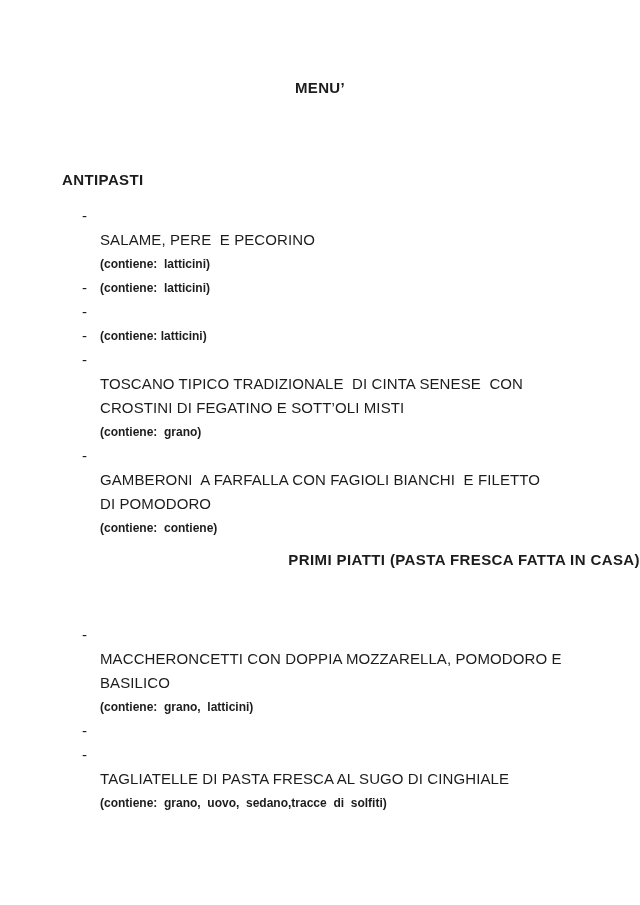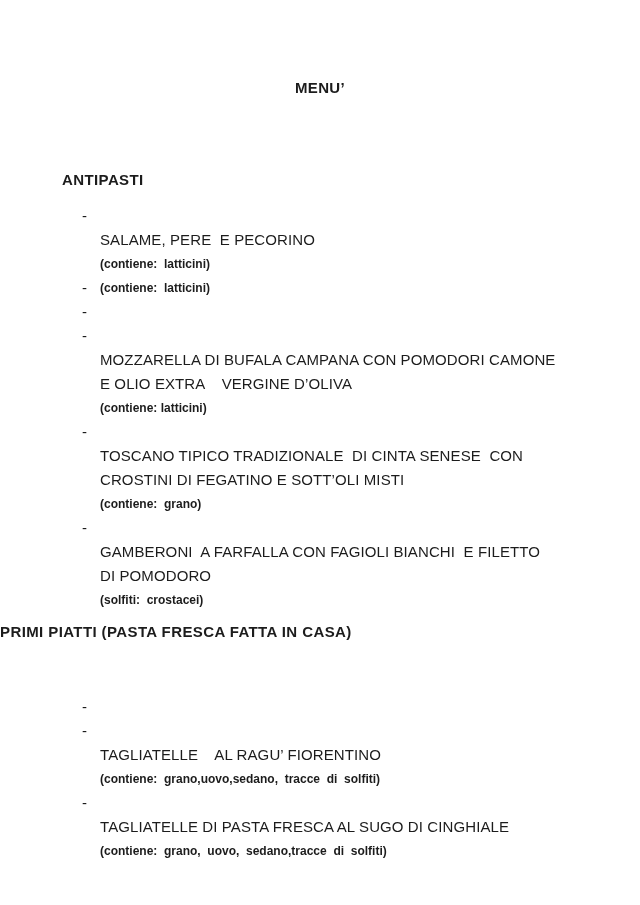--- a/index.html
+++ b/index.html
@@ -27,21 +27,21 @@
     font-size: 15px;
     line-height: 24px;
     letter-spacing: 0.4px;
   }
   .heading-antipasti {
     margin-top: 68px;
     margin-left: 62px;
   }
   .heading-primi {
     margin-top: 8px;
-    text-align: left;
+    text-align: right;
   }
   .items { margin-top: 12px; }
   .primi-items { margin-top: 51px; }
   .menu-item {
     display: flex;
     padding-left: 82px;
     padding-right: 16px;
   }
   .dash {
     flex: 0 0 18px;
@@ -84,56 +84,55 @@
           <div class="item-text">
             <div class="item-allergens">(contiene:  latticini)</div>
           </div>
         </div>
         <div class="menu-item">
           <span class="dash">-</span>
         </div>
         <div class="menu-item">
           <span class="dash">-</span>
           <div class="item-text">
-            <div class="item-name">MOZZARELLA DI BUFALA CAMPANA CON POMODORI CAMONE
-E OLIO EXTRA    VERGINE D’OLIVA</div>
             <div class="item-allergens">(contiene: latticini)</div>
           </div>
         </div>
         <div class="menu-item">
           <span class="dash">-</span>
           <div class="item-text">
             <div class="item-name">TOSCANO TIPICO TRADIZIONALE  DI CINTA SENESE  CON
 CROSTINI DI FEGATINO E SOTT’OLI MISTI</div>
             <div class="item-allergens">(contiene:  grano)</div>
           </div>
         </div>
         <div class="menu-item">
           <span class="dash">-</span>
           <div class="item-text">
             <div class="item-name">GAMBERONI  A FARFALLA CON FAGIOLI BIANCHI  E FILETTO
 DI POMODORO</div>
-            <div class="item-allergens">(solfiti:  crostacei)</div>
+            <div class="item-allergens">(contiene:  contiene)</div>
           </div>
         </div>
       </div>
   </div>
 
   <div class="section">
     <div class="section-heading heading-primi">PRIMI PIATTI (PASTA FRESCA FATTA IN CASA)</div>
     <div class="items primi-items">
         <div class="menu-item">
           <span class="dash">-</span>
+          <div class="item-text">
+            <div class="item-name">MACCHERONCETTI CON DOPPIA MOZZARELLA, POMODORO E
+BASILICO</div>
+            <div class="item-allergens">(contiene:  grano,  latticini)</div>
+          </div>
         </div>
         <div class="menu-item">
           <span class="dash">-</span>
-          <div class="item-text">
-            <div class="item-name">TAGLIATELLE    AL RAGU’ FIORENTINO</div>
-            <div class="item-allergens">(contiene:  grano,uovo,sedano,  tracce  di  solfiti)</div>
-          </div>
         </div>
         <div class="menu-item">
           <span class="dash">-</span>
           <div class="item-text">
             <div class="item-name">TAGLIATELLE DI PASTA FRESCA AL SUGO DI CINGHIALE</div>
             <div class="item-allergens">(contiene:  grano,  uovo,  sedano,tracce  di  solfiti)</div>
           </div>
         </div>
       </div>
   </div>

